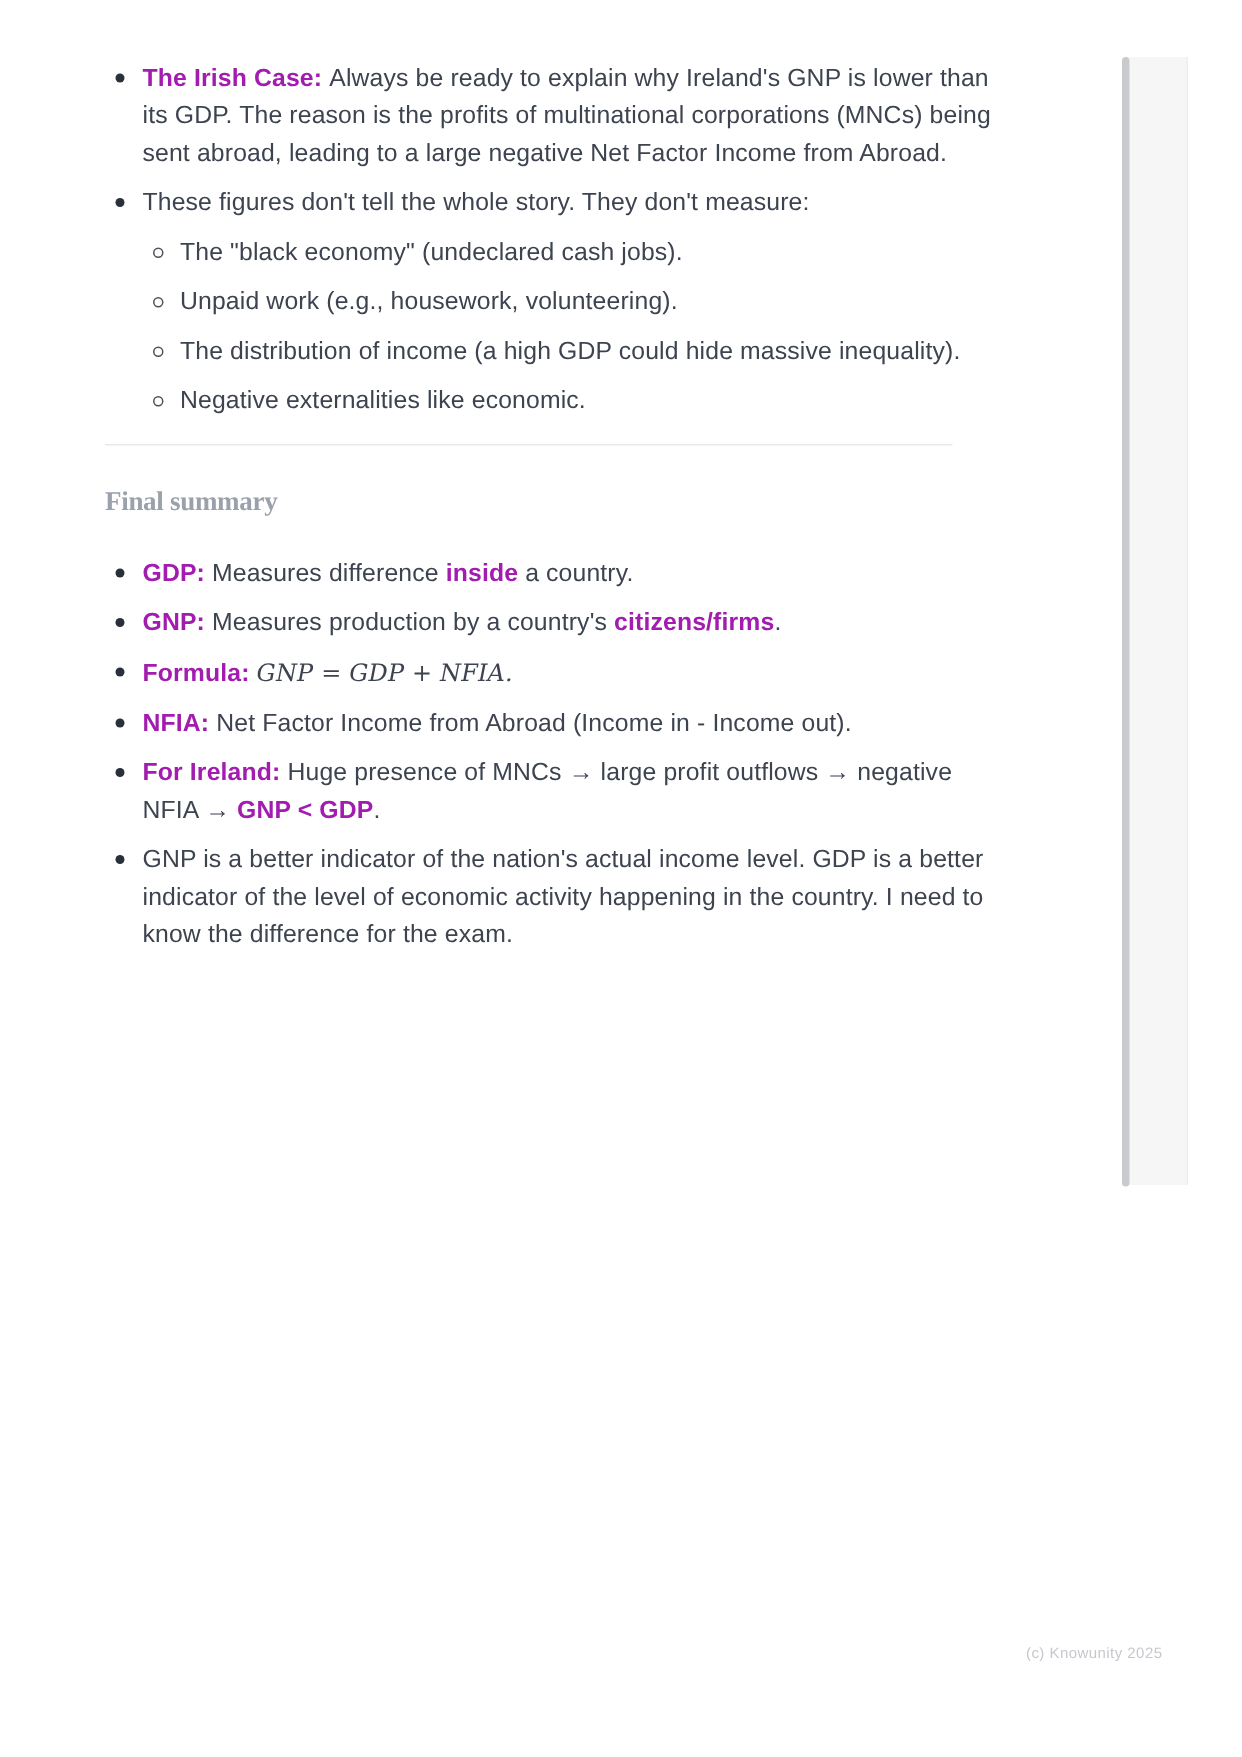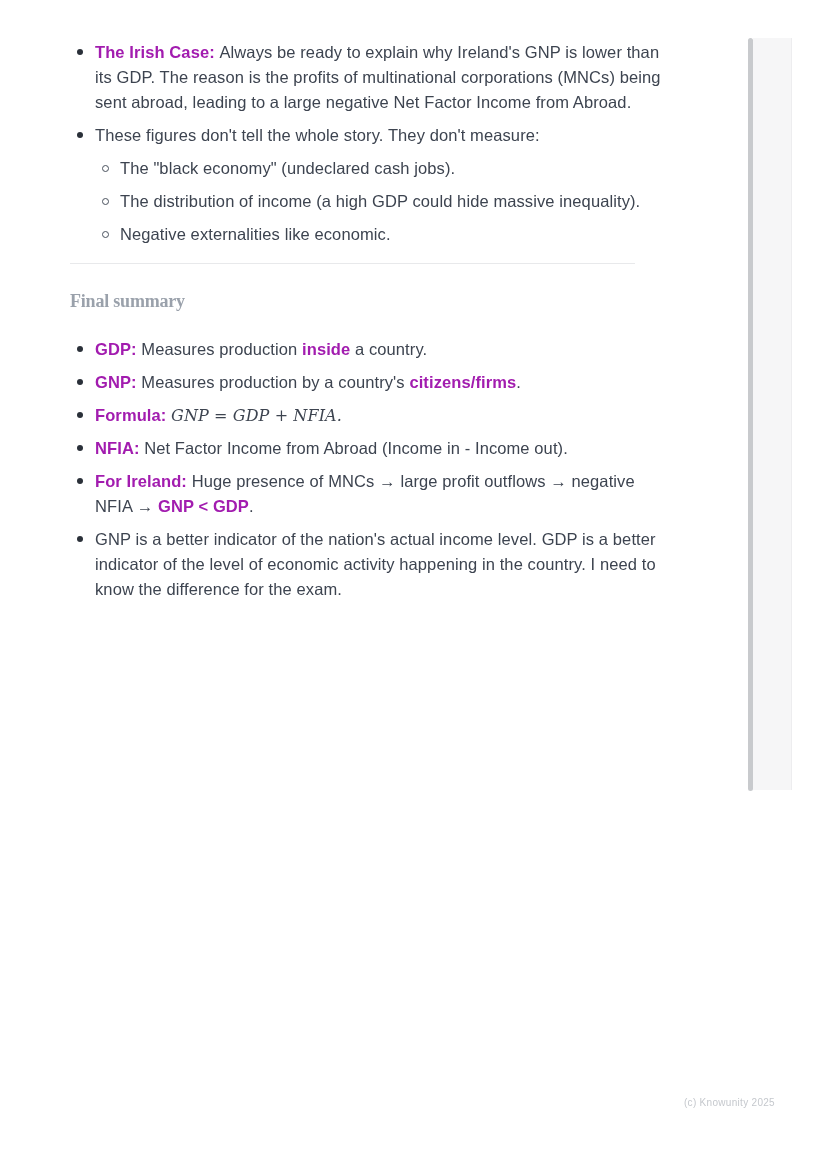--- a/index.html
+++ b/index.html
@@ -109,31 +109,32 @@
 <body>
 
 <div class="page">
 
   <div class="content">
 
     <ul class="bullet-list">
         <li><strong>The Irish Case: </strong><span>Always be ready to explain why Ireland's GNP is lower than its GDP. The reason is the profits of multinational corporations (MNCs) being sent abroad, leading to a large negative Net Factor Income from Abroad.</span></li>
         <li><span>These figures don't tell the whole story. They don't measure:</span><ul class="sub-list">
             <li><span>The "black economy" (undeclared cash jobs).</span></li>
+            <li><span>Unpaid work (e.g., housework, volunteering).</span></li>
             <li><span>The distribution of income (a high GDP could hide massive inequality).</span></li>
             <li><span>Negative externalities like economic.</span></li>
           </ul></li>
       </ul>
 
     <hr class="divider">
 
     <h2 class="section-heading">Final summary</h2>
 
     <ul class="bullet-list summary-list">
-        <li><strong>GDP: </strong><span>Measures production </span><strong>inside</strong><span> a country.</span></li>
+        <li><strong>GDP: </strong><span>Measures difference </span><strong>inside</strong><span> a country.</span></li>
         <li><strong>GNP: </strong><span>Measures production by a country's </span><strong>citizens/firms</strong><span>.</span></li>
         <li><strong>Formula: </strong><span class="math">GNP = GDP + NFIA.</span></li>
         <li><strong>NFIA: </strong><span>Net Factor Income from Abroad (Income in - Income out).</span></li>
         <li><strong>For Ireland: </strong><span>Huge presence of MNCs → large profit outflows → negative NFIA → </span><strong>GNP &lt; GDP</strong><span>.</span></li>
         <li><span>GNP is a better indicator of the nation's actual income level. GDP is a better indicator of the level of economic activity happening in the country. I need to know the difference for the exam.</span></li>
       </ul>
 
   </div>
 
   <div class="scroll-track"></div>

